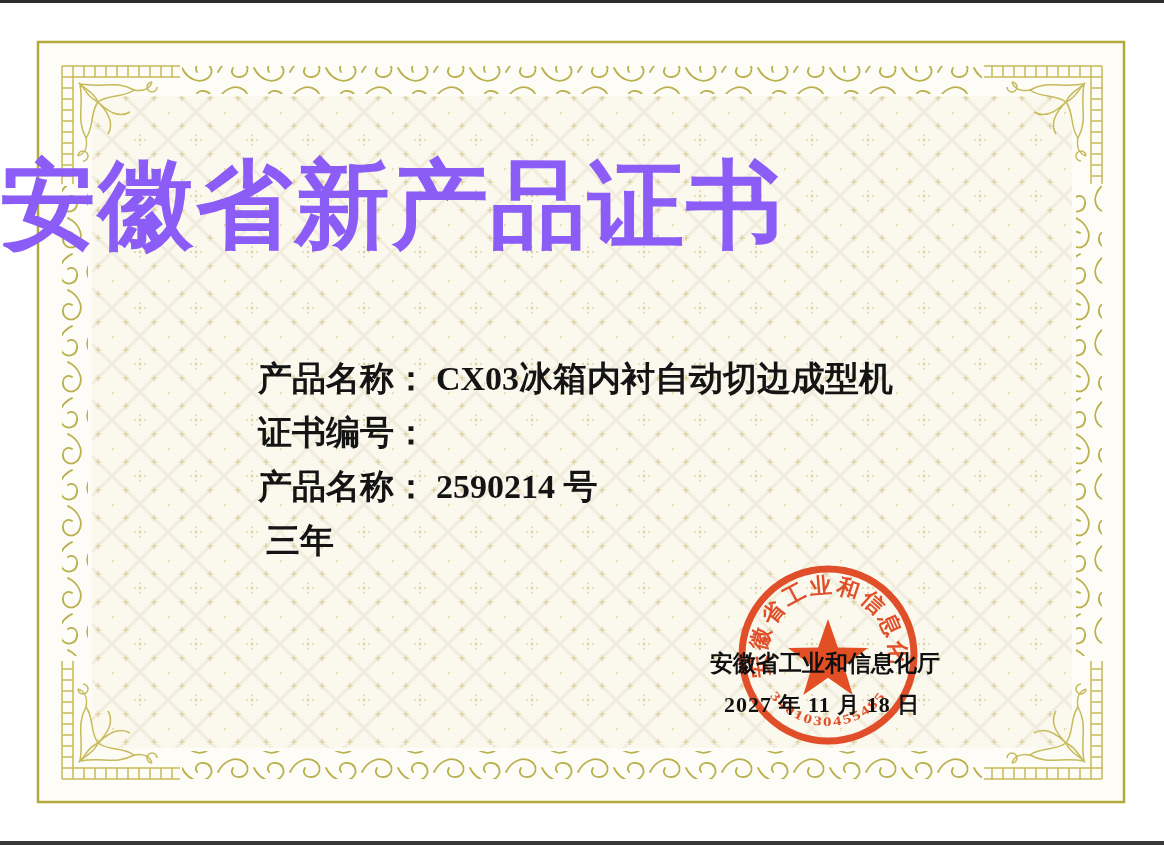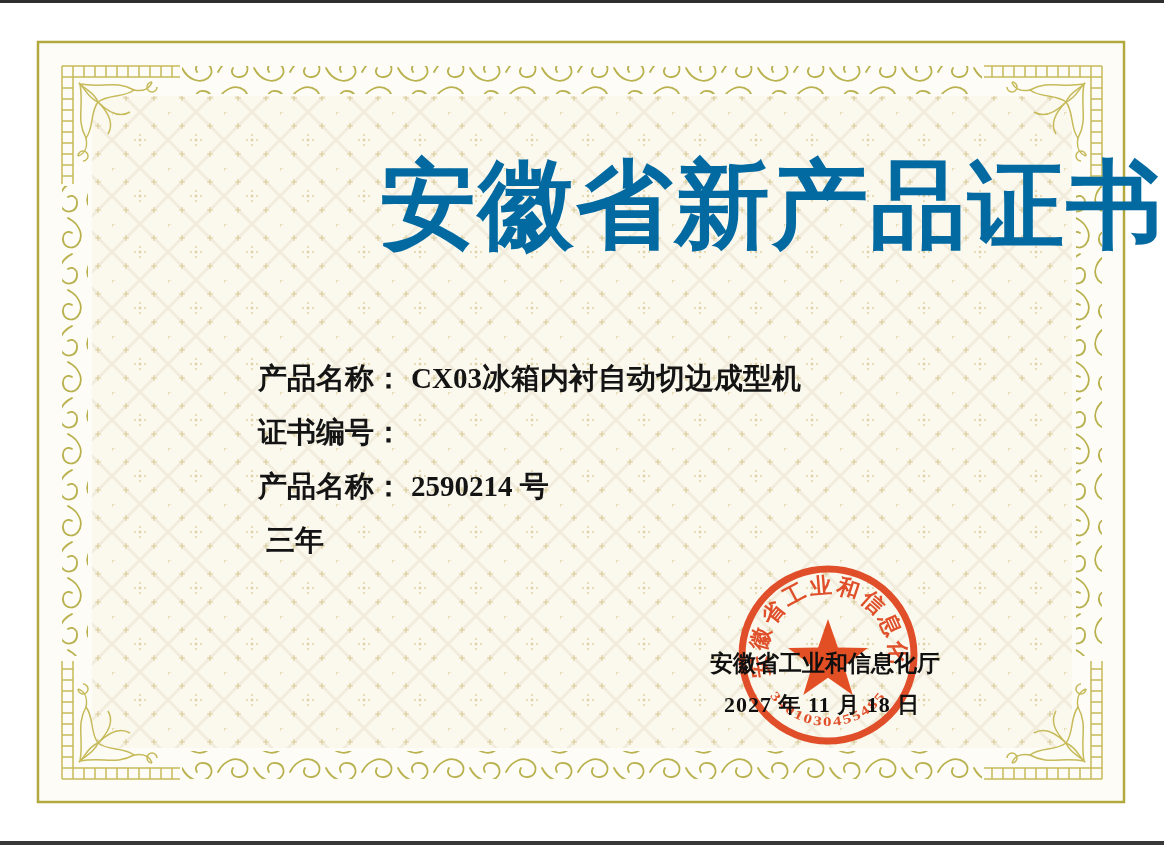--- a/index.html
+++ b/index.html
@@ -5,28 +5,28 @@
   html,body{margin:0;padding:0;background:#ffffff;}
   .page{
     position:relative;width:1164px;height:845px;background:#ffffff;
     overflow:hidden;font-family:"Liberation Serif",serif;
   }
   .edge-strip{position:absolute;left:0;right:0;background:#2e2e2e;}
   .edge-strip.top{top:0;height:3px;}
   .edge-strip.bottom{bottom:0;height:4px;background:#383838;}
   .border-art{position:absolute;left:0;top:0;width:1164px;height:845px;}
   .title{
-    position:absolute;top:150px;left:0;width:1164px;text-align:right;
+    position:absolute;top:150px;left:0;width:1164px;text-align:left;
     font-family:"DejaVu Sans",sans-serif;font-weight:900;font-size:96px;
-    letter-spacing:2px;color:#0369a1;line-height:1.15;white-space:nowrap;
+    letter-spacing:2px;color:#8b5cf6;line-height:1.15;white-space:nowrap;
   }
   .fields{position:absolute;left:258px;top:352px;}
   .frow{
     display:flex;align-items:center;height:54px;
-    font-size:29px;font-weight:bold;color:#141414;white-space:nowrap;
+    font-size:34px;font-weight:bold;color:#141414;white-space:nowrap;
   }
   .fvalue{margin-left:8px;}
   .issuer{
     position:absolute;left:710px;top:648px;font-size:23px;font-weight:bold;
     color:#101010;white-space:nowrap;
   }
   .date{
     position:absolute;left:724px;top:690px;font-size:22px;font-weight:bold;
     color:#101010;letter-spacing:1px;white-space:nowrap;
   }

